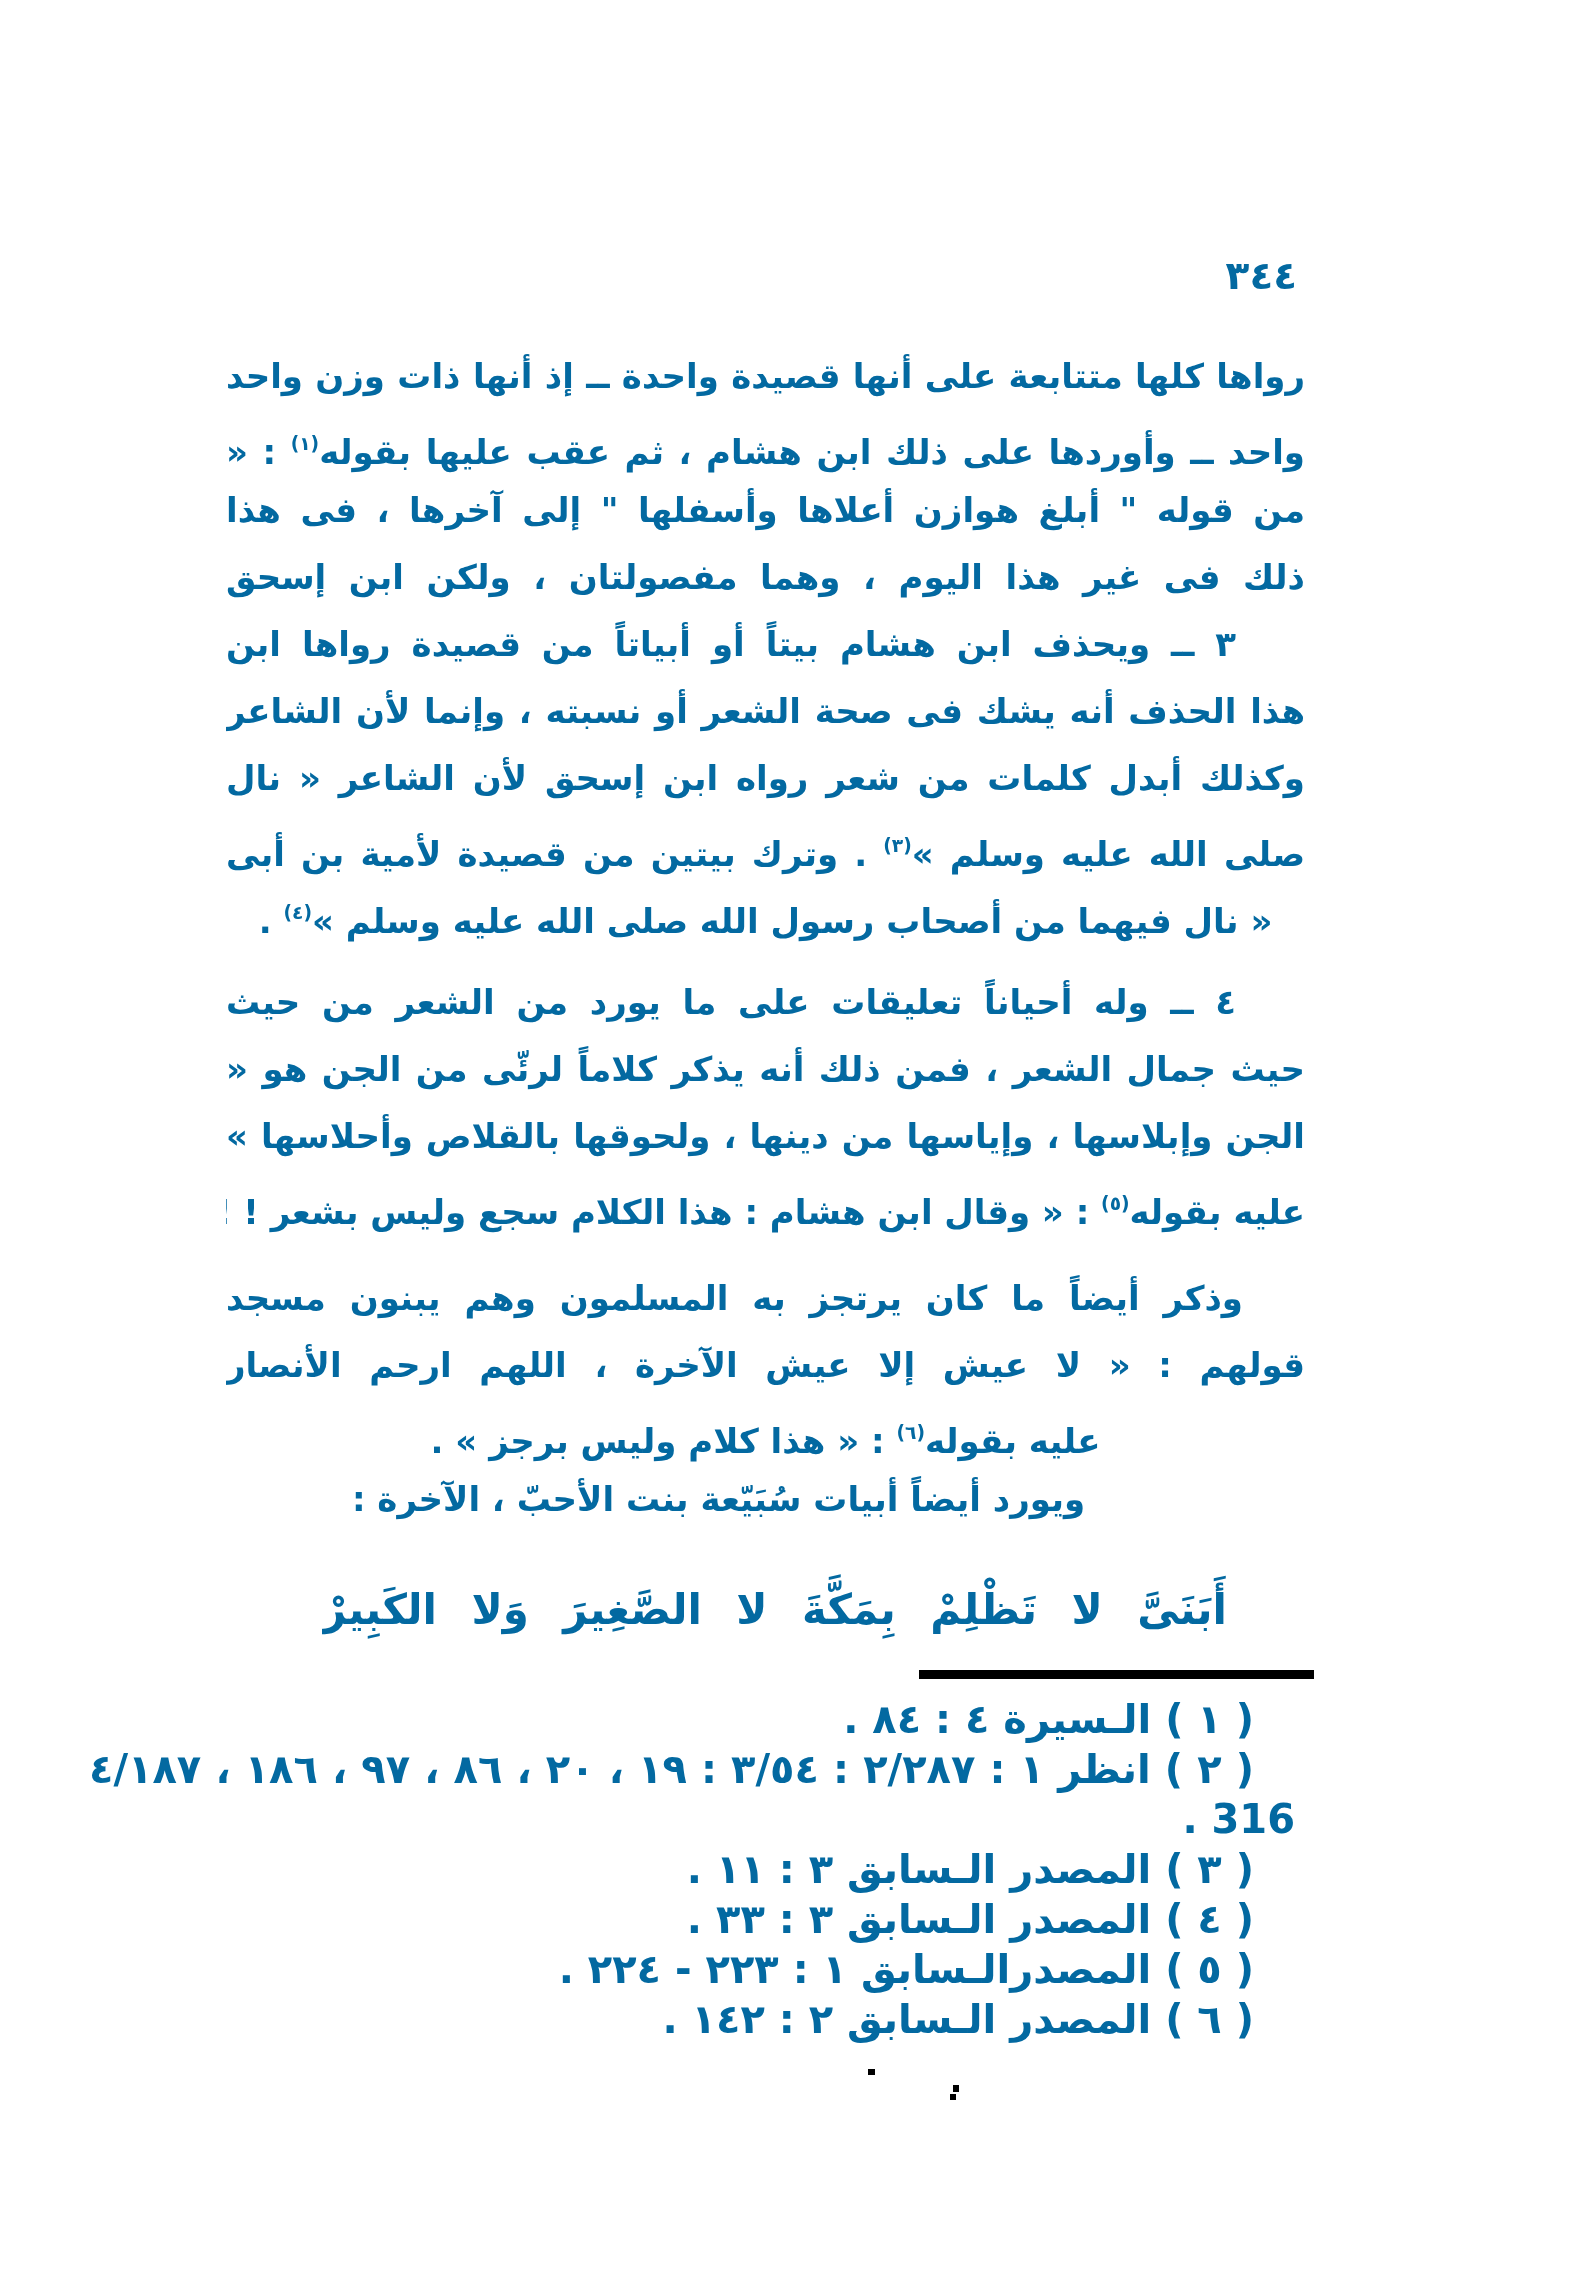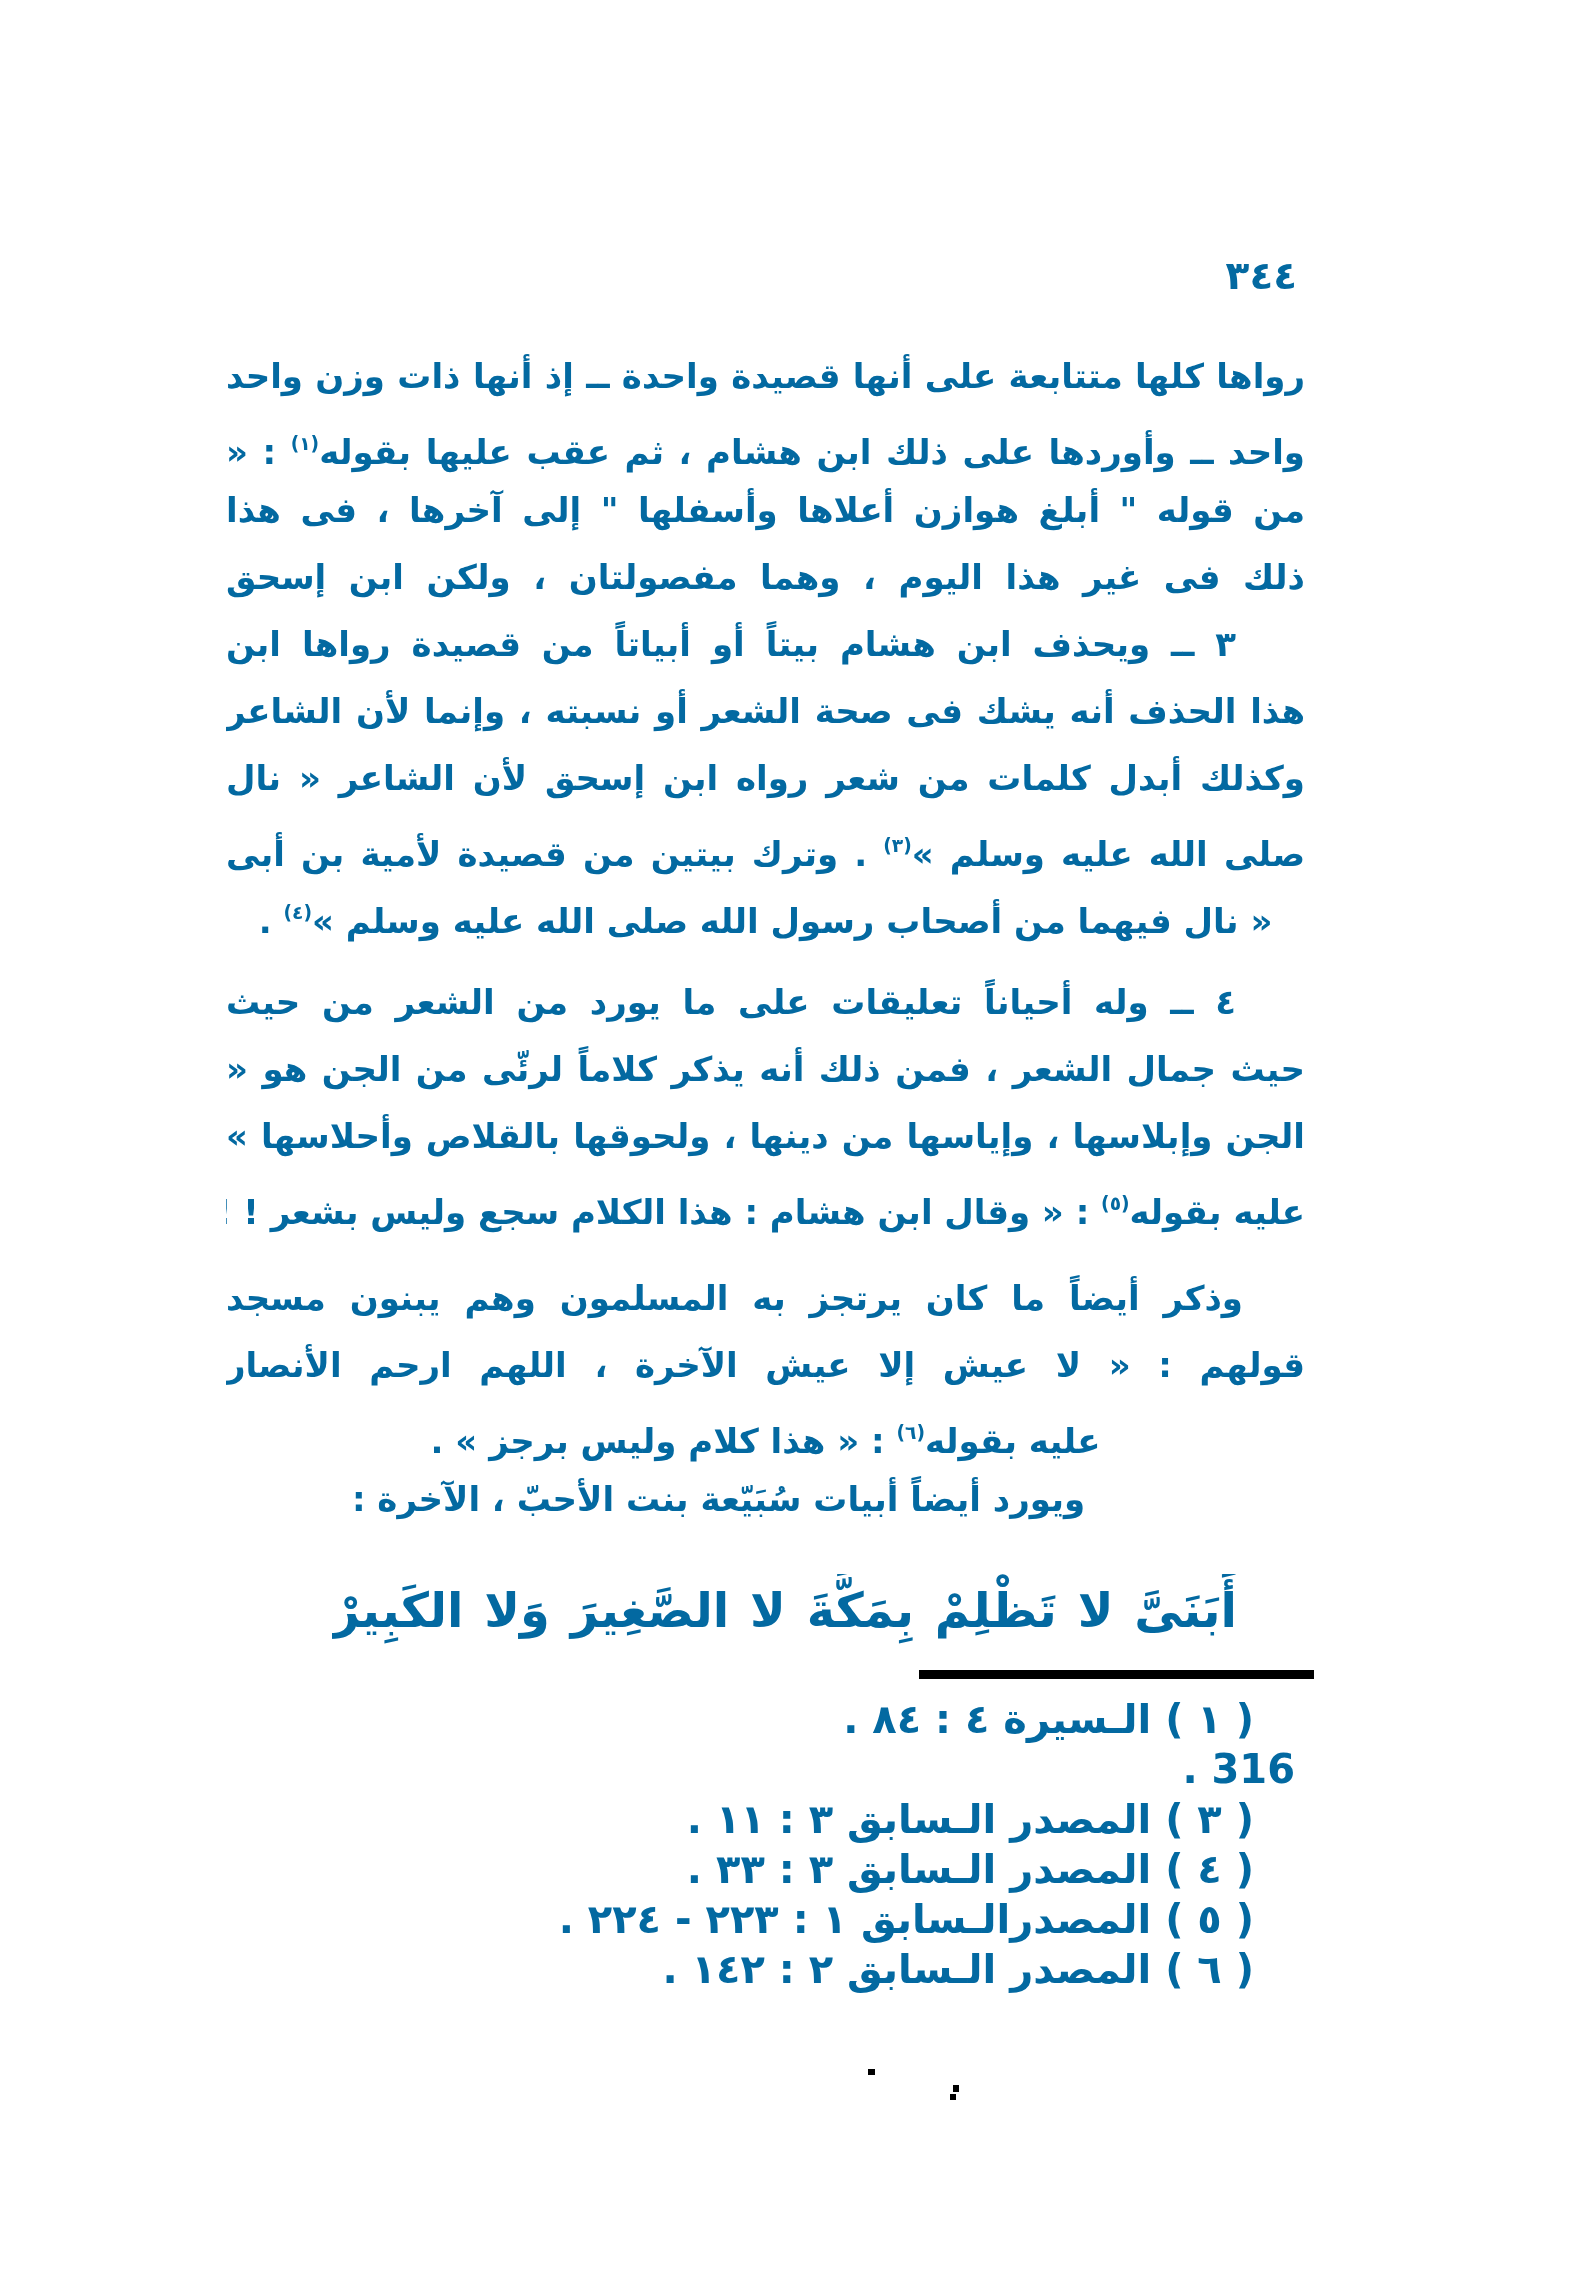--- a/index.html
+++ b/index.html
@@ -52,25 +52,25 @@
   .ind-lg  { padding-right: 94px; }
 
   .fn-ref {
     font-size: 0.55em;
     vertical-align: 0.75em;
   }
 
   .poetry {
     position: absolute;
     top: 1574px;
-    right: 354px;
+    right: 364px;
     width: 905px;
     height: 72px;
     line-height: 72px;
-    font-size: 48px;
+    font-size: 42px;
     text-align: justify;
     text-align-last: justify;
     overflow: hidden;
   }
 
   .divider {
     position: absolute;
     top: 1670px;
     left: 919px;
     width: 395px;
@@ -133,20 +133,21 @@
     <div class="line">عليه بقوله<span class="fn-ref">(٦)</span> : « هذا كلام وليس برجز » .</div>
     <div class="line ind-lg">ويورد أيضاً أبيات سُبَيّعة بنت الأحبّ ، الآخرة :</div>
   </div>
 
   <div class="poetry">أَبَنَىَّ لا تَظْلِمْ بِمَكَّةَ لا الصَّغِيرَ وَلا الكَبِيرْ</div>
 
   <div class="divider"></div>
 
   <div class="footnotes">
     <div class="fn">( ١ ) الـسيرة ٤ : ٨٤ .</div>
+    <div class="fn wide">( ٢ ) انظر ١ : ٢٨٧‏/‏٢ : ٥٤‏/‏٣ : ١٩ ، ٢٠ ، ٨٦ ، ٩٧ ، ١٨٦ ، ١٨٧‏/‏٤</div>
     <div class="fn carry">316 .</div>
     <div class="fn">( ٣ ) المصدر الـسابق ٣ : ١١ .</div>
     <div class="fn">( ٤ ) المصدر الـسابق ٣ : ٣٣ .</div>
     <div class="fn">( ٥ ) المصدرالـسابق ١ : ٢٢٣ - ٢٢٤ .</div>
     <div class="fn">( ٦ ) المصدر الـسابق ٢ : ١٤٢ .</div>
   </div>
 
   <div class="speck speck-a"></div>
   <div class="speck speck-b1"></div>
   <div class="speck speck-b2"></div>

